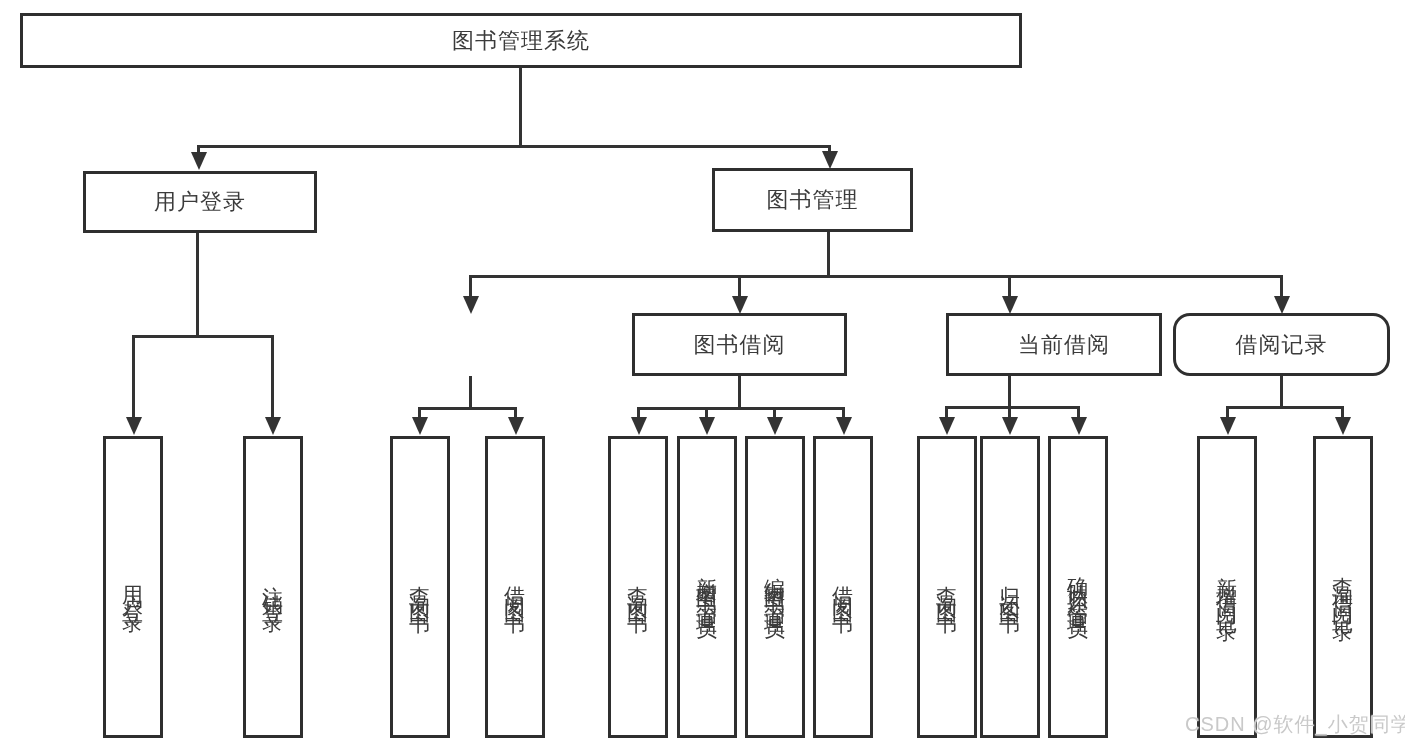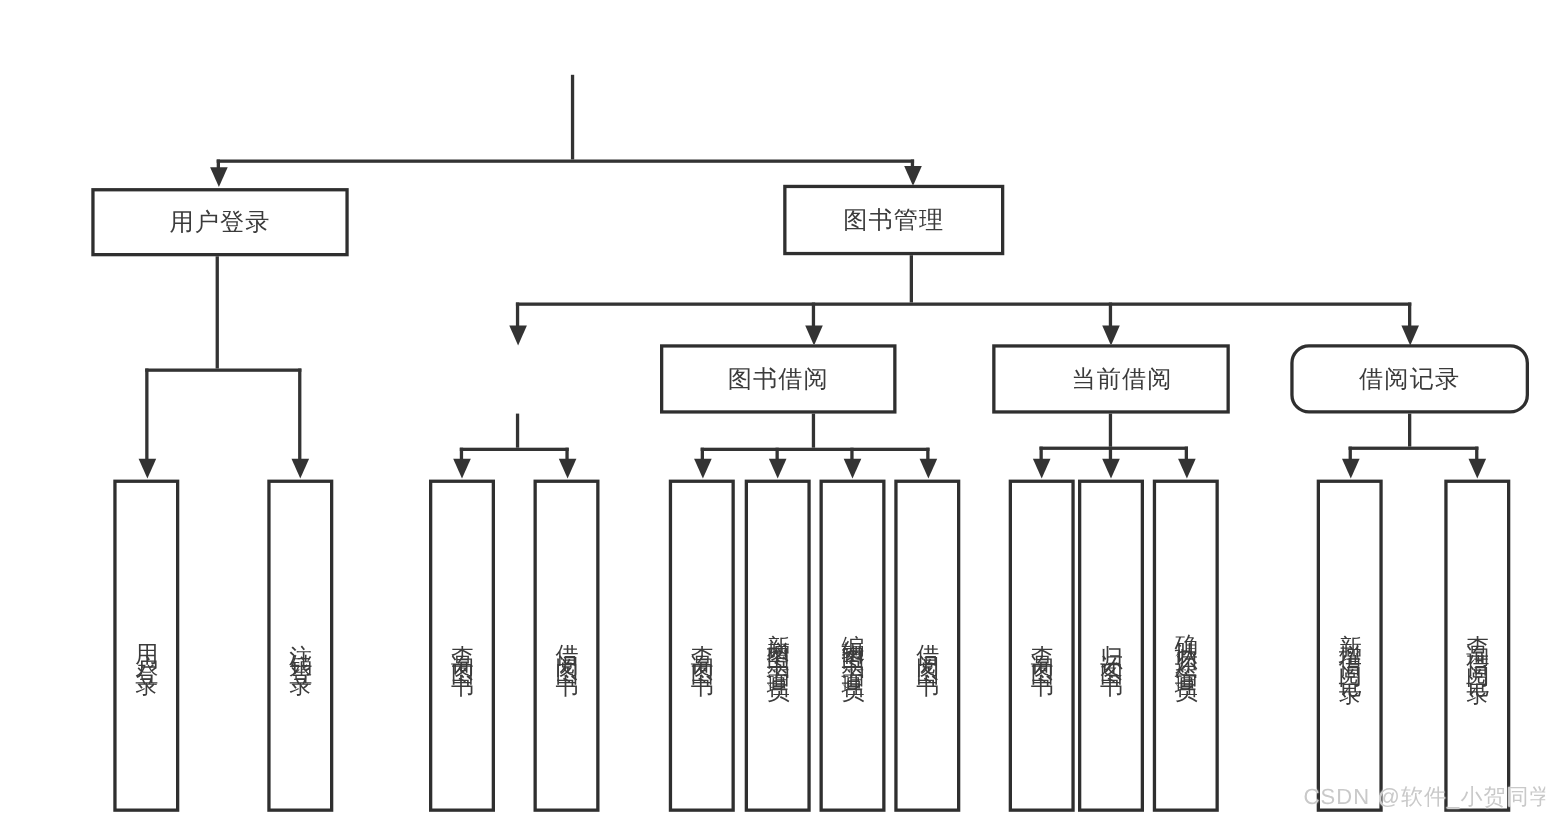--- a/index.html
+++ b/index.html
@@ -55,20 +55,23 @@
     z-index: 10;
     white-space: nowrap;
     letter-spacing: 1px;
   }
 </style>
 </head>
 <body>
 
 <div class="canvas">
 
+  <div class="box" style="left:20px; top:13px; width:1002px; height:55px;">
+    <span class="hlabel">图书管理系统</span>
+  </div>
 
   <div class="vline" style="left:519px; top:68px; height:77px;"></div>
   <div class="hline" style="left:197px; top:145px; width:634px;"></div>
   <div class="vline" style="left:197px; top:145px; height:10px;"></div>
   <div class="arr" style="left:191px; top:152px;"></div>
   <div class="vline" style="left:828px; top:145px; height:10px;"></div>
   <div class="arr" style="left:822px; top:151px;"></div>
 
   <div class="box" style="left:83px; top:171px; width:234px; height:62px;">
     <span class="hlabel">用户登录</span>
@@ -88,24 +91,24 @@
   <div class="hline" style="left:469px; top:275px; width:814px;"></div>
   <div class="vline" style="left:469px; top:275px; height:22px;"></div>
   <div class="arr" style="left:463px; top:296px;"></div>
   <div class="vline" style="left:738px; top:275px; height:22px;"></div>
   <div class="arr" style="left:732px; top:296px;"></div>
   <div class="vline" style="left:1008px; top:275px; height:22px;"></div>
   <div class="arr" style="left:1002px; top:296px;"></div>
   <div class="vline" style="left:1280px; top:275px; height:22px;"></div>
   <div class="arr" style="left:1274px; top:296px;"></div>
 
-  <div class="box" style="left:600px; top:313px; width:215px; height:63px;">
+  <div class="box" style="left:632px; top:313px; width:215px; height:63px;">
     <span class="hlabel">图书借阅</span>
   </div>
-  <div class="box" style="left:902px; top:313px; width:216px; height:63px;padding-left:20px;">
+  <div class="box" style="left:946px; top:313px; width:216px; height:63px;padding-left:20px;">
     <span class="hlabel">当前借阅</span>
   </div>
   <div class="box" style="left:1173px; top:313px; width:217px; height:63px;border-radius:17px;">
     <span class="hlabel">借阅记录</span>
   </div>
 
   <div class="vline" style="left:469px; top:376px; height:31px;"></div>
   <div class="hline" style="left:418px; top:407px; width:99px;"></div>
   <div class="vline" style="left:418px; top:407px; height:12px;"></div>
   <div class="arr" style="left:412px; top:417px;"></div>

